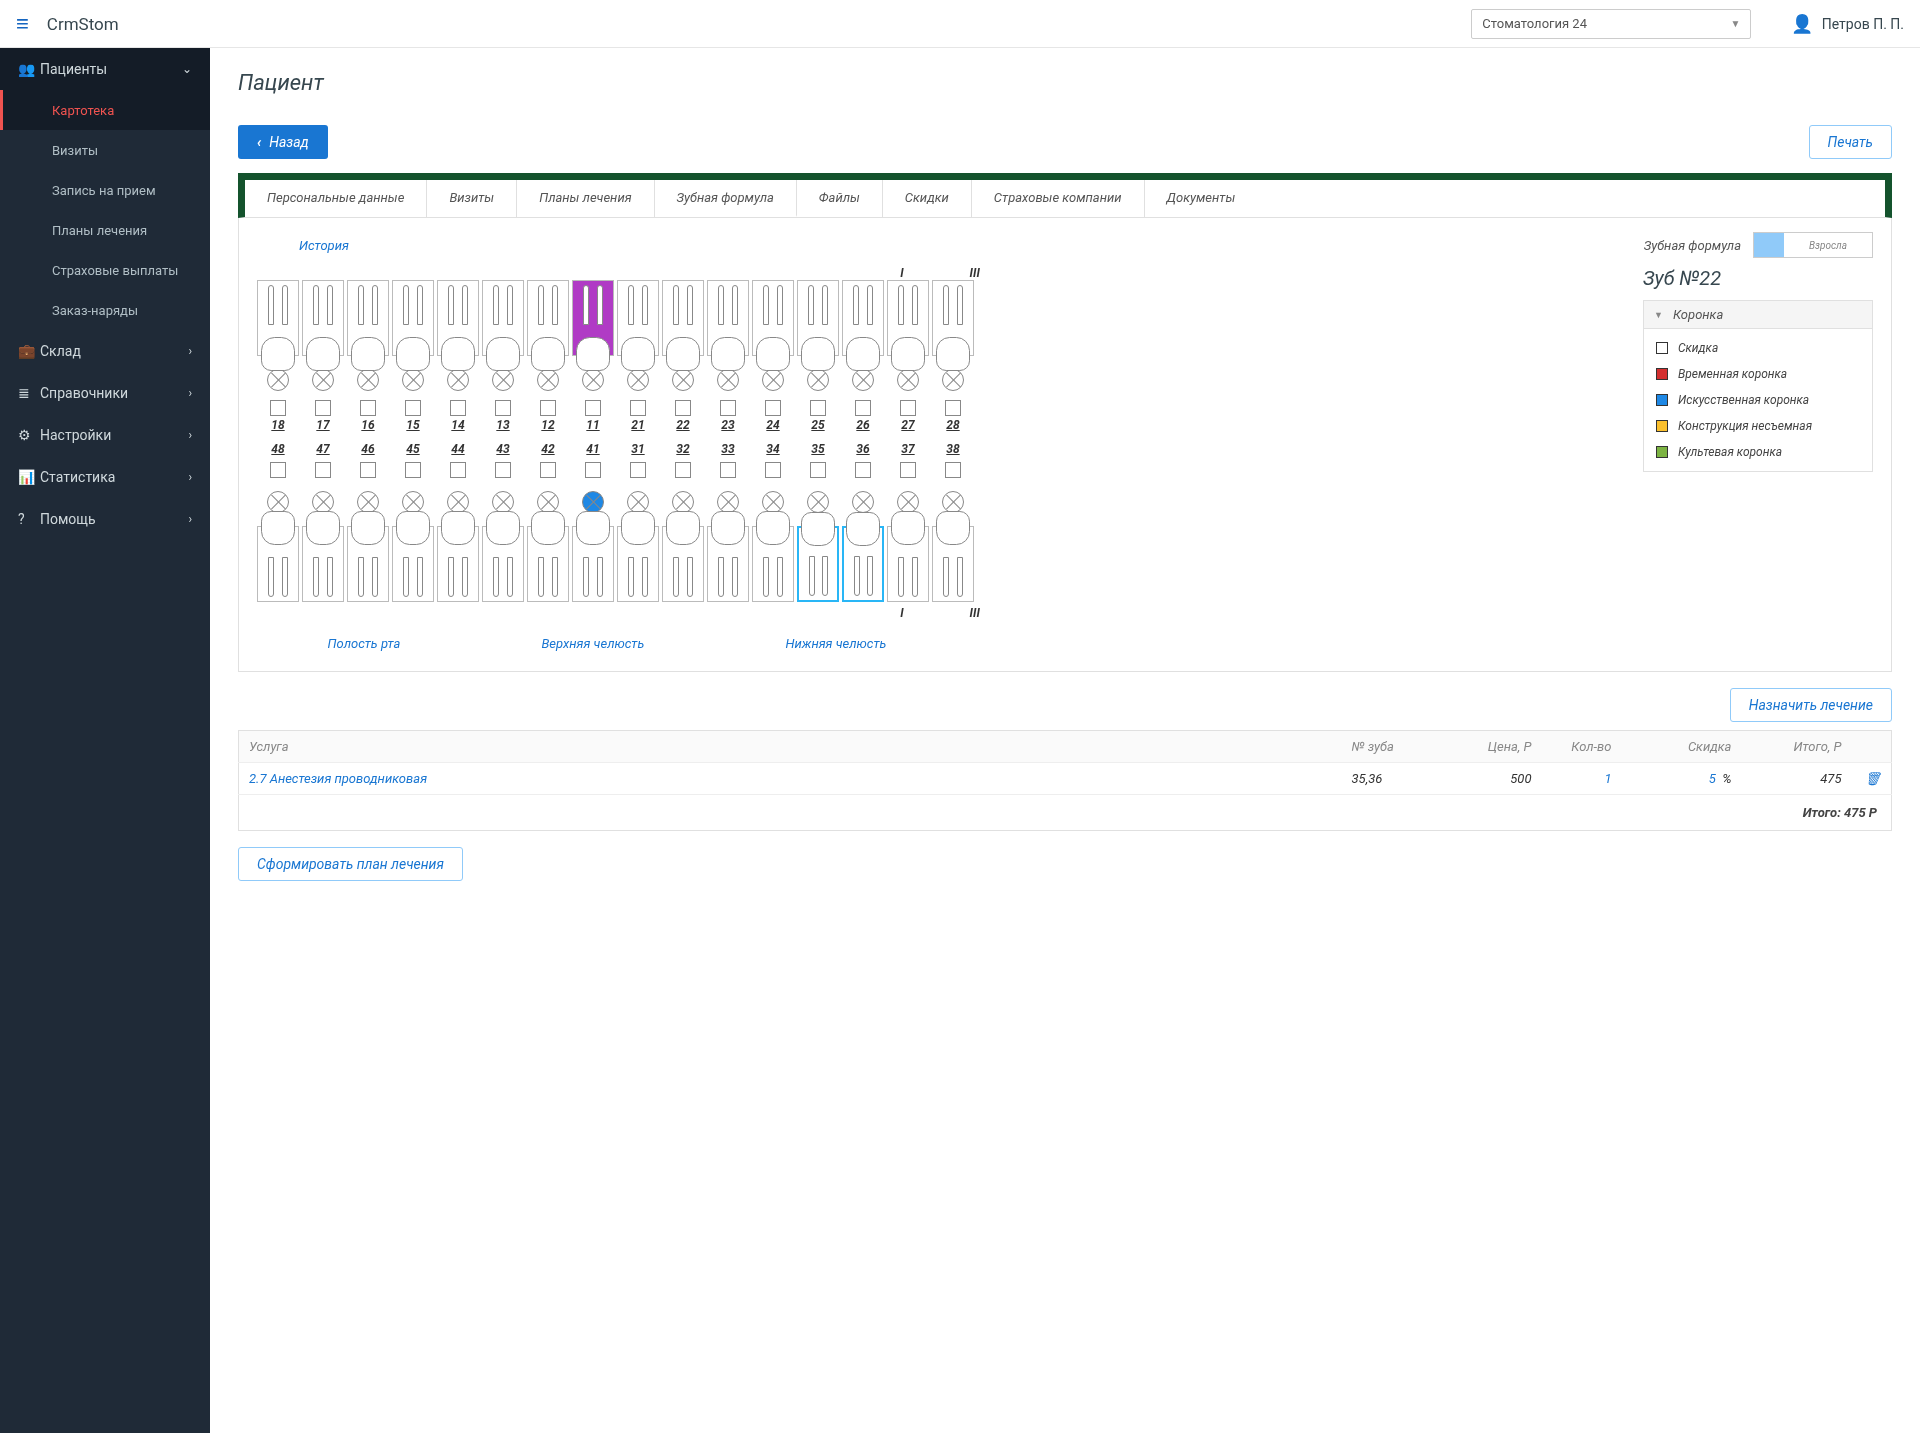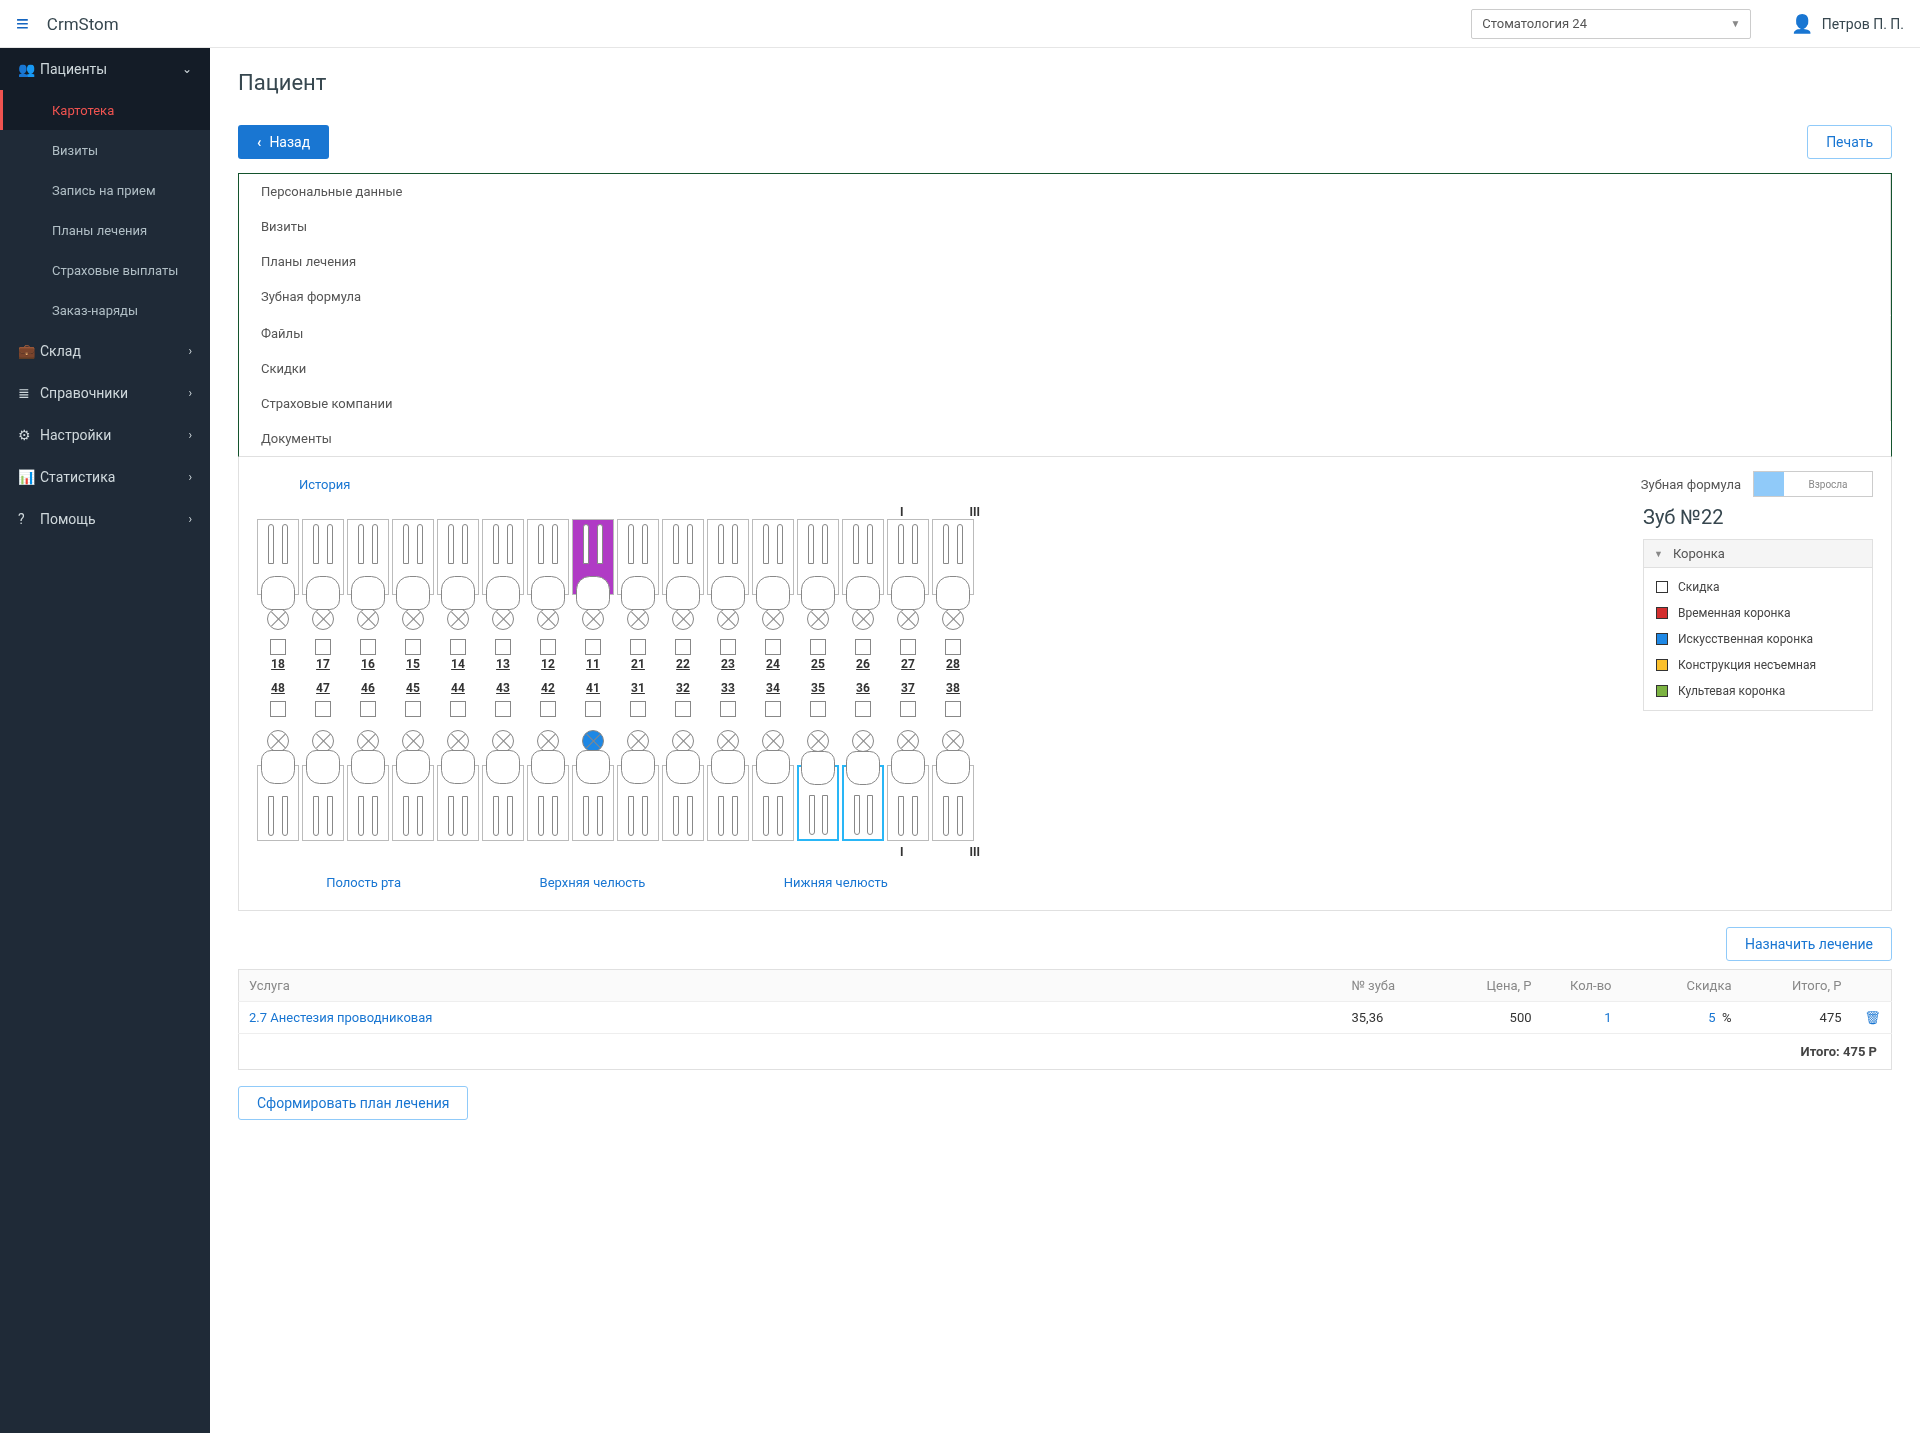--- a/index.html
+++ b/index.html
@@ -11,21 +11,21 @@
 .brand { font-size: 17px; color: #37474f; font-weight: 400; }
 .topbar-spacer { flex: 1; }
 .clinic-select { width: 280px; height: 30px; border: 1px solid #ccc; border-radius: 2px; padding: 0 10px; display: flex; align-items: center; justify-content: space-between; cursor: pointer; margin-right: 40px; font-size: 13px; color: #555; }
 .clinic-select .caret { font-size: 10px; color: #888; }
 .user-block { display: flex; align-items: center; gap: 8px; color: #37474f; font-size: 14px; }
 .user-block .uicon { font-size: 18px; }
 
 
 .layout { display: flex; min-height: calc(100vh - 48px); }
 .sidebar { width: 210px; background: #1f2a37; color: #cfd8dc; flex-shrink: 0; position: relative; }
-.main { flex: 1; background: #fff; }
+.main { flex: 1; background: #fff; font-style: italic; }
 
 
 .side-item { display: flex; align-items: center; height: 42px; padding: 0 18px; cursor: pointer; color: #cfd8dc; font-size: 14px; }
 .side-item .sicon { width: 22px; font-size: 14px; }
 .side-item .slabel { flex: 1; }
 .side-item .schev { font-size: 12px; }
 .side-sub { padding-left: 52px; height: 40px; display: flex; align-items: center; cursor: pointer; font-size: 13px; color: #b0bec5; }
 .side-sub.active { color: #ef5350; background: #141c27; position: relative; }
 .side-sub.active::before { content:""; position:absolute; left:0; top:0; bottom:0; width:3px; background:#ef5350; }
 .side-item.dark { background: #141c27; }
@@ -35,21 +35,21 @@
 .page-head h1 { font-size: 22px; font-weight: 400; color: #37474f; }
 
 
 .content { padding: 0 28px 40px; }
 .topactions { display: flex; justify-content: space-between; margin-bottom: 14px; }
 .btn { display: inline-flex; align-items: center; justify-content: center; height: 34px; padding: 0 18px; border-radius: 3px; font-size: 14px; cursor: pointer; border: 1px solid transparent; }
 .btn-primary { background: #1976d2; color: #fff; }
 .btn-primary .bback { margin-right: 8px; font-weight: bold; }
 .btn-outline { background: #fff; color: #1976d2; border: 1px solid #90caf9; }
 
-.tabs { display: flex; border: 1px solid #14532d; flex-direction: column; }
+.tabs { display: flex; border: 7px solid #14532d; }
 .tab { padding: 10px 22px; font-size: 13px; color: #555; cursor: pointer; border-right: 1px solid #e0e0e0; }
 .tab.active { background: #fff; border-bottom: 2px solid #fff; position: relative; }
 .tabs { border-bottom: 1px solid #e0e0e0; }
 
 .formula-panel { border: 1px solid #e0e0e0; border-top: none; padding: 14px 18px 20px; }
 .formula-top { display: flex; align-items: center; margin-bottom: 8px; }
 .history-link { color: #1976d2; margin-left: 42px; cursor: pointer; font-size: 13px; }
 .formula-spacer { flex: 1; }
 .formula-label { color: #555; margin-right: 12px; font-size: 13px; }
 .toggle { width: 120px; height: 26px; border: 1px solid #ccc; display: flex; align-items: center; font-size: 10px; color: #888; }

